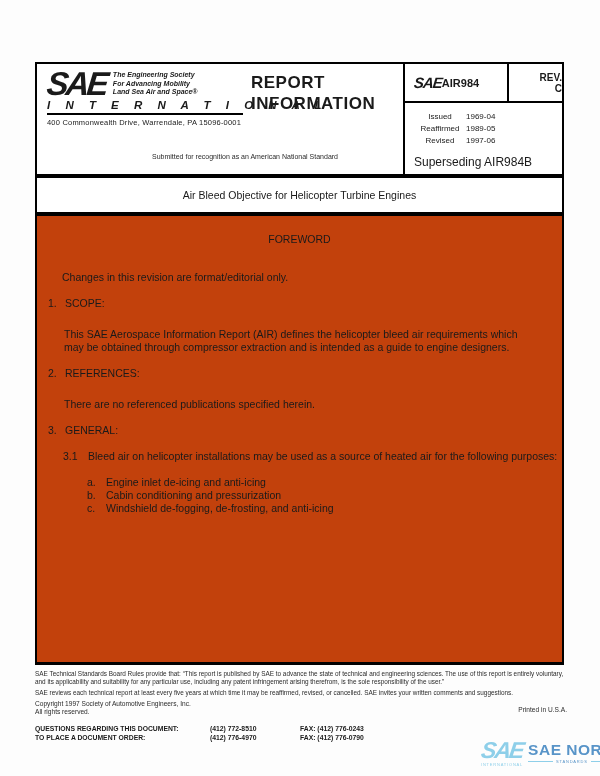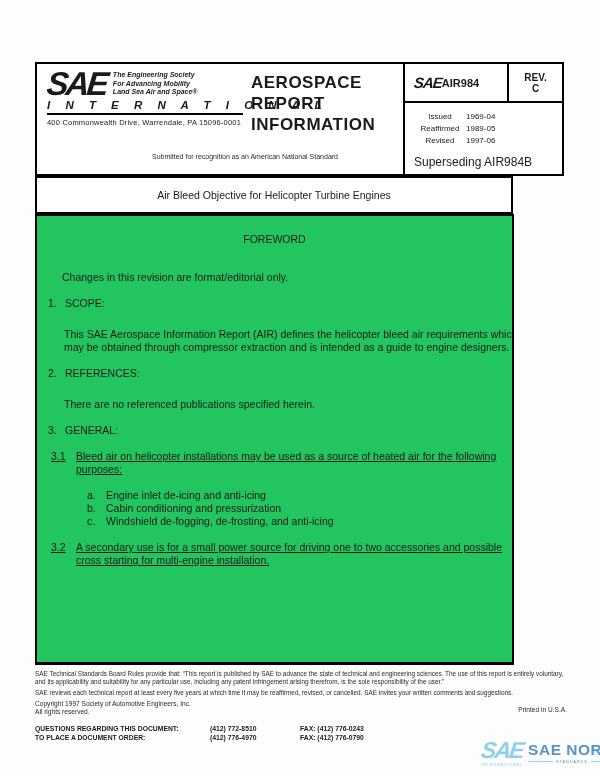--- a/index.html
+++ b/index.html
@@ -49,48 +49,48 @@
     border-left:2px solid #000;
   }
   .doc-box-top { height:39px; border-bottom:2px solid #000; display:flex; }
   .doc-num-cell { flex:1; display:flex; align-items:center; padding-left:9px; }
   .sae-small {
     font-size:15px; font-weight:bold; font-style:italic;
     letter-spacing:-1px; transform:skewX(-6deg);
   }
   .doc-number { font-size:11px; font-weight:bold; }
   .rev-cell {
-    width:55px; border-left:2px solid #000; text-align:center;
+    width:55px; border-left:2px solid #000; text-align:right;
     font-size:10px; font-weight:bold; line-height:11px; padding-top:8px;
   }
   .doc-dates { padding:8px 0 0 9px; font-size:8px; line-height:12px; }
   .date-row { display:flex; }
   .date-label { width:52px;text-align:center; }
   .superseding { margin-top:9px; font-size:12px; }
 
   
   .title-box {
-    position:absolute; left:35px; top:176px; width:478px; height:38px;
+    position:absolute; left:35px; top:176px; width:529px; height:38px;
     border:2px solid #000; background:#fff;
     display:flex; align-items:center; justify-content:center;
     font-size:10.5px;
   }
 
   
   .body-box {
-    position:absolute; left:35px; top:214px; width:479px; height:451px;
-    border:2px solid #000; border-bottom-width:3px; background:#22c55e;
+    position:absolute; left:35px; top:214px; width:529px; height:451px;
+    border:2px solid #000; border-bottom-width:3px; background:#c2410c;
     font-size:10.5px; line-height:13px; overflow:hidden;
   }
   .foreword-head { margin-top:17px; text-align:center; }
   .b-note { margin:25px 0 0 25px; }
   .sec { display:flex; margin-top:13px; }
   .sec.lvl1 { padding-left:11px; }
   .sec.lvl1 .num { width:17px; flex:none; }
-  .sec.lvl2 { padding-left:14px;text-decoration:underline; }
+  .sec.lvl2 { padding-left:26px; }
   .sec.lvl2 .num { width:25px; flex:none; }
   .sec .txt { width:470px; }
   .para { margin:18px 0 0 27px; width:470px; }
   .sublist { margin:13px 0 0 50px; }
   .sublist .item { display:flex; }
   .sublist .label { width:19px; flex:none; }
 
   
   .legal1 { position:absolute; left:35px; top:670px; width:534px; font-size:6.4px; line-height:8px; color:#2b2b2b; }
   .legal2 { position:absolute; left:35px; top:689px; width:534px; font-size:6.4px; color:#2b2b2b; }
@@ -126,21 +126,20 @@
         <div>The Engineering Society</div>
         <div>For Advancing Mobility</div>
         <div>Land Sea Air and Space®</div>
       </div>
     </div>
     <div class="intl">I N T E R N A T I O N A L</div>
     <div class="address">400 Commonwealth Drive, Warrendale, PA 15096-0001</div>
   </div>
 
   <div class="doc-type">
-    <div>AEROSPACE</div>
     <div>REPORT</div>
     <div>INFORMATION</div>
   </div>
 
   <div class="submitted">Submitted for recognition as an American National Standard</div>
 
   <div class="doc-box">
     <div class="doc-box-top">
       <div class="doc-num-cell">
         <span class="sae-small">SAE</span>
@@ -207,24 +206,20 @@
     <div class="item">
       <span class="label">b.</span>
       <span>Cabin conditioning and pressurization</span>
     </div>
     <div class="item">
       <span class="label">c.</span>
       <span>Windshield de-fogging, de-frosting, and anti-icing</span>
     </div>
   </div>
 
-  <div class="sec lvl2">
-    <span class="num">3.2</span>
-    <span class="txt">A secondary use is for a small power source for driving one to two accessories and possible cross starting for multi-engine installation.</span>
-  </div>
 </div>
 
 <div class="legal1">SAE Technical Standards Board Rules provide that: “This report is published by SAE to advance the state of technical and engineering sciences. The use of this report is entirely voluntary, and its applicability and suitability for any particular use, including any patent infringement arising therefrom, is the sole responsibility of the user.”</div>
 <div class="legal2">SAE reviews each technical report at least every five years at which time it may be reaffirmed, revised, or cancelled. SAE invites your written comments and suggestions.</div>
 
 <div class="copyright-blk">
   <div>Copyright 1997 Society of Automotive Engineers, Inc.</div>
   <div>All rights reserved.</div>
 </div>
 <div class="printed">Printed in U.S.A.</div>

